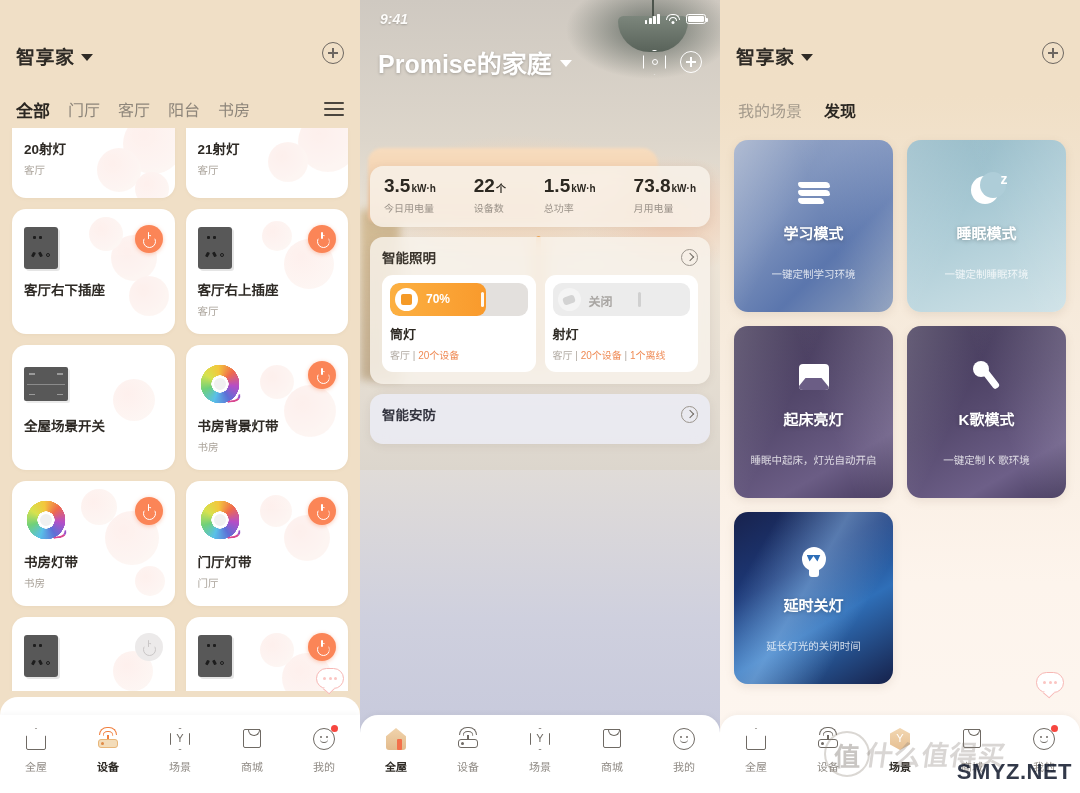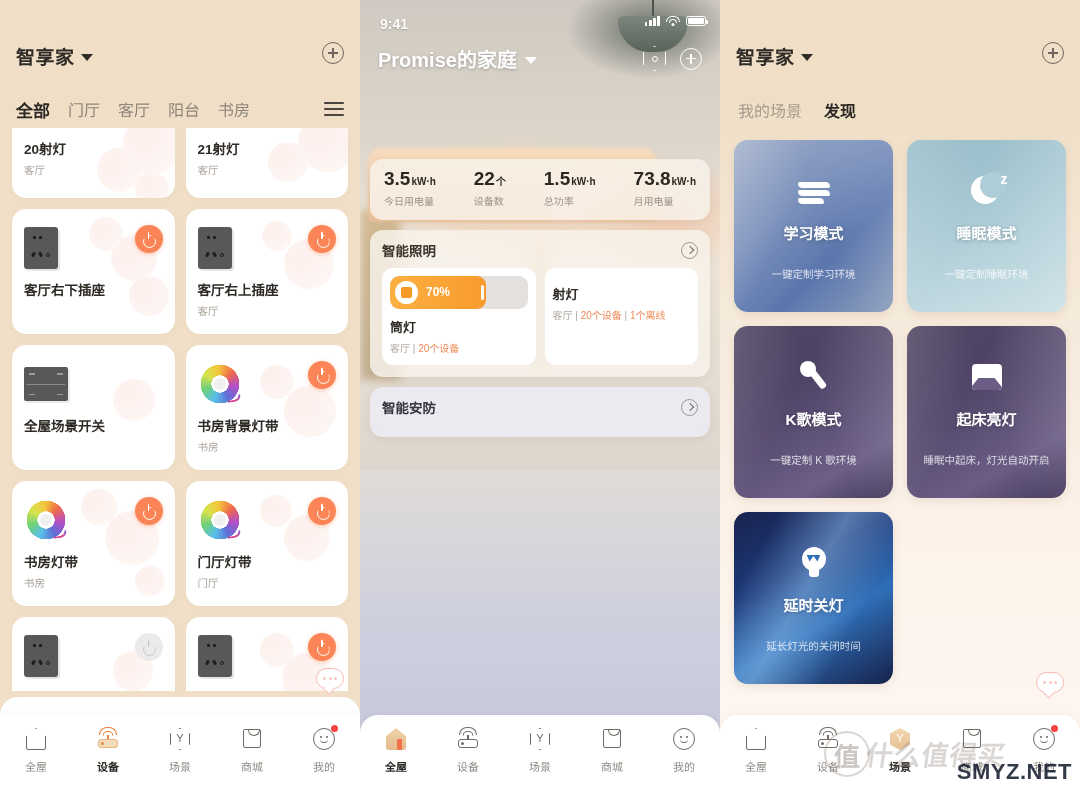--- a/index.html
+++ b/index.html
@@ -148,43 +148,43 @@
   .home-photo .wire {
     position: absolute; left: 176px; top: 236px; width: 5px; height: 130px;
     background: linear-gradient(180deg,#f0a24a,#e8893c); border-radius: 3px; filter: blur(.6px); opacity: .9;
   }
   .home-photo .plant {
     position: absolute; left: 0; top: 210px; width: 40px; height: 170px;
     background: linear-gradient(180deg, rgba(200,170,120,.7), rgba(170,140,95,.55)); filter: blur(4px);
   }
 
   .statusbar {
-    position: relative; height: 34px; padding: 16px 14px 0 20px;
-    display: flex; align-items: flex-start; justify-content: space-between;
+    position: relative; height: 34px; padding: 4px 14px 0 20px;
+    display: flex; align-items: center; justify-content: space-between; font-style: italic;
   }
   .sb-time { font-size: 14px; font-weight: bold; color: #fdfcfa; text-shadow: 0 1px 2px rgba(0,0,0,.22); }
   .sb-right { display: flex; align-items: flex-end; gap: 6px; }
   .sig { display: flex; align-items: flex-end; gap: 1.6px; }
   .sig i { width: 2.6px; background: #fff; border-radius: .6px; }
   .sig i:nth-child(1){height:4px}.sig i:nth-child(2){height:6px}.sig i:nth-child(3){height:8px}.sig i:nth-child(4){height:10px}
   .wifi { width: 14px; height: 10px; position: relative; }
   .wifi i { position: absolute; left: 50%; transform: translateX(-50%); border: 1.6px solid #fff; border-bottom: none; border-radius: 10px 10px 0 0; }
   .wifi i:nth-child(1){ width: 14px; height: 6px; top: 0; }
   .wifi i:nth-child(2){ width: 8px; height: 4px; top: 3px; }
   .wifi i:nth-child(3){ width: 3px; height: 3px; top: 6.5px; border-radius: 50%; background: #fff; border: none; }
   .batt { width: 20px; height: 10px; border: 1.4px solid #fff; border-radius: 2.6px; position: relative; }
   .batt::after { content:""; position: absolute; right: -3.4px; top: 3px; width: 2px; height: 4px; background: #fff; border-radius: 0 1px 1px 0; }
   .batt i { position: absolute; inset: 1.4px; background: #fff; border-radius: 1.2px; }
 
   .home-top {
     position: relative; padding: 10px 18px 0 18px; display: flex;
     align-items: center; justify-content: space-between;
   }
   .home-title { display: flex; align-items: center; gap: 8px; }
-  .home-title .txt { font-size: 20px; font-weight: bold; color: #fff; text-shadow: 0 1px 3px rgba(0,0,0,.25); }
+  .home-title .txt { font-size: 25px; font-weight: bold; color: #fff; text-shadow: 0 1px 3px rgba(0,0,0,.25); }
   .home-title .caret { width:0;height:0;border-left:6px solid transparent;border-right:6px solid transparent;border-top:7px solid #fff; margin-top: 3px; }
   .home-acts { display: flex; align-items: center; gap: 14px; }
   .hexicon { width: 23px; height: 25px; position: relative; }
   .hexicon .hx {
     position: absolute; inset: 0; border: 1.5px solid #fff;
     clip-path: polygon(50% 0,100% 25%,100% 75%,50% 100%,0 75%,0 25%);
     background: transparent;
   }
   .hexicon .hx::after {
     content:""; position: absolute; inset: 1.6px;
@@ -736,20 +736,27 @@
               <span class="knob" style="left:66%"></span>
             </div>
             <div class="light-name">筒灯</div>
             <div class="light-meta">
               <span>客厅</span>
               <span> | </span>
               <span class="warn">20个设备</span>
             </div>
           </div>
           <div class="light-card">
+            <div class="slider off">
+              <span class="bulb">
+                  <b></b>
+                </span>
+              <span class="lbl">关闭</span>
+              <span class="knob" style="left:62%"></span>
+            </div>
             <div class="light-name">射灯</div>
             <div class="light-meta">
               <span>客厅</span>
               <span> | </span>
               <span class="warn">20个设备</span>
               <span> | </span>
               <span class="warn">1个离线</span>
             </div>
           </div>
         </div>
@@ -837,36 +844,36 @@
       </div>
       <div class="sc-card sleep">
         <span class="sc-glare"></span>
         <span class="sc-ico">
             <span class="ico-moon s2"></span>
             <span class="ico-z">z</span>
           </span>
         <span class="sc-name">睡眠模式</span>
         <span class="sc-desc">一键定制睡眠环境</span>
       </div>
+      <div class="sc-card wake">
+        <span class="sc-glare"></span>
+        <span class="sc-ico">
+            <span class="ico-curtain"></span>
+          </span>
+        <span class="sc-name">起床亮灯</span>
+        <span class="sc-desc">睡眠中起床，灯光自动开启</span>
+      </div>
       <div class="sc-card ktv">
         <span class="sc-glare"></span>
         <span class="sc-ico">
             <span class="ico-mic"></span>
             <span class="ico-mic-stick"></span>
           </span>
         <span class="sc-name">K歌模式</span>
         <span class="sc-desc">一键定制 K 歌环境</span>
-      </div>
-      <div class="sc-card wake">
-        <span class="sc-glare"></span>
-        <span class="sc-ico">
-            <span class="ico-curtain"></span>
-          </span>
-        <span class="sc-name">起床亮灯</span>
-        <span class="sc-desc">睡眠中起床，灯光自动开启</span>
       </div>
       <div class="sc-card delay">
         <span class="sc-glare"></span>
         <span class="sc-ico">
             <span class="ico-bulb"></span>
             <span class="ico-bulb-m"></span>
             <span class="ico-bulb-base"></span>
           </span>
         <span class="sc-name">延时关灯</span>
         <span class="sc-desc">延长灯光的关闭时间</span>

